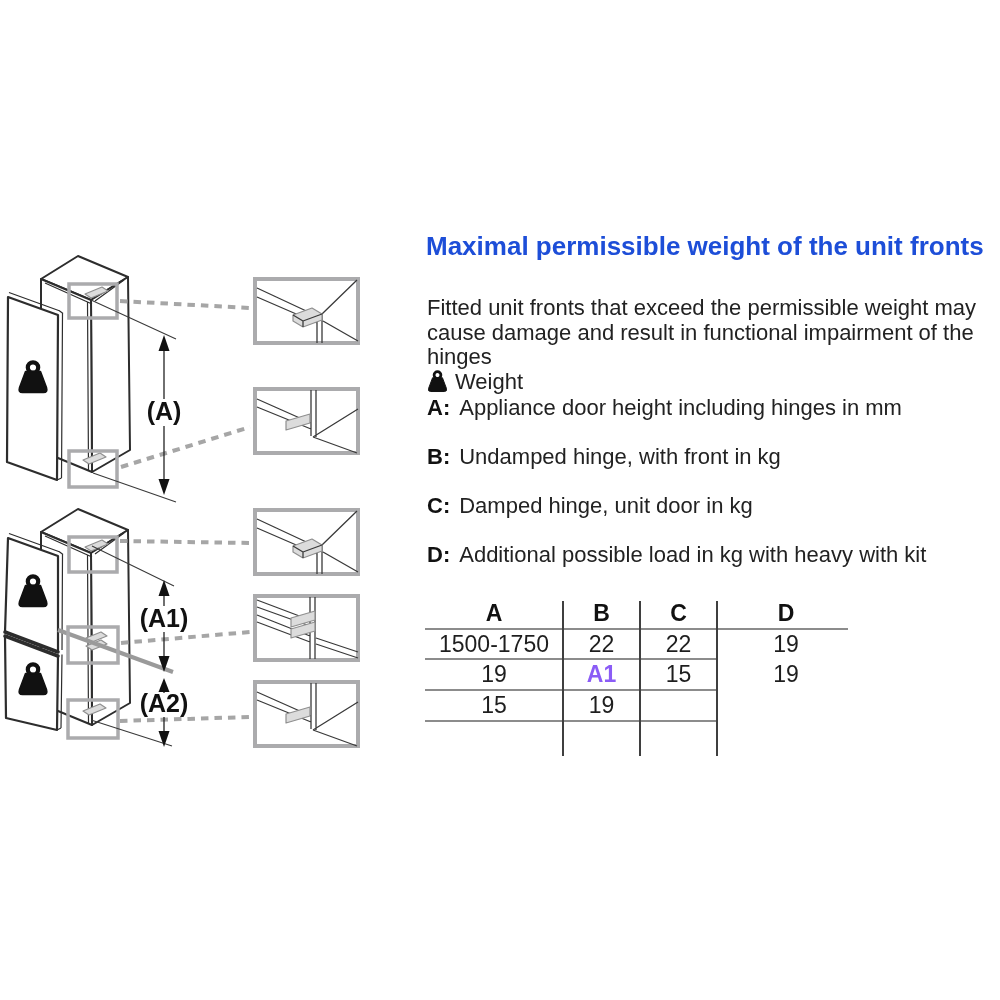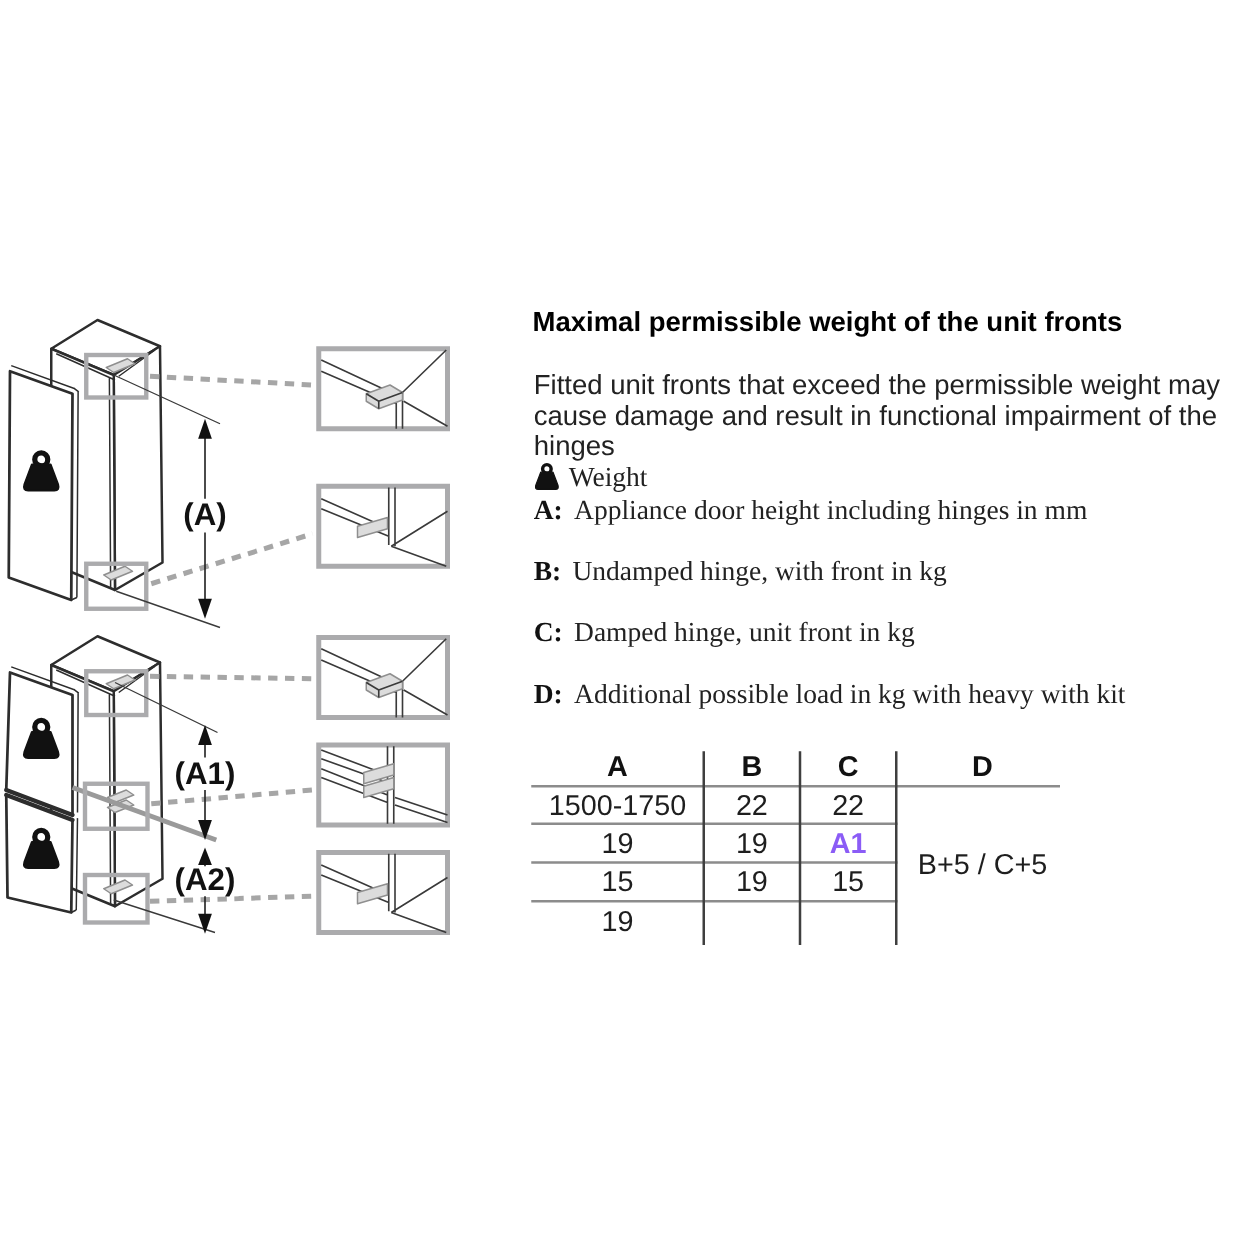--- a/index.html
+++ b/index.html
@@ -1,23 +1,23 @@
 <!DOCTYPE html>
 <html><head>
 <meta charset="utf-8">
 <style>
   html,body{margin:0;padding:0;}
   body{width:1000px;height:1000px;background:#ffffff;position:relative;overflow:hidden;
        font-family:"Liberation Sans",sans-serif;color:#1c1c1c;}
   .abs{position:absolute;}
 
   
-  .doc-title{left:426px;top:245px;font-size:22px;font-weight:bold;color:#000000;white-space:nowrap;}
+  .doc-title{left:426px;top:231px;font-size:26px;font-weight:bold;color:#1d4ed8;white-space:nowrap;}
   .doc-intro{left:427px;top:296px;width:585px;font-size:22px;line-height:24.5px;color:#222;}
-  .legend-row{left:427px;display:flex;align-items:center;gap:9px;font-size:22px;color:#222;white-space:nowrap;font-family:Liberation Serif, serif;}
+  .legend-row{left:427px;display:flex;align-items:center;gap:9px;font-size:22px;color:#222;white-space:nowrap;}
   .lg-key{font-weight:bold;color:#111;}
   .row-weight{top:369px;gap:7px;}
   .row-a{top:395px;}
   .row-b{top:444px;}
   .row-c{top:493px;}
   .row-d{top:542px;}
 
   
   .wtable{left:425px;top:597px;width:430px;height:162px;font-size:23px;color:#1e1e1e;}
   .wtable .grid{display:grid;grid-template-columns:138px 77px 77px 138px;
@@ -184,38 +184,37 @@
 <div class="abs legend-row row-a">
   <span class="lg-key">A:</span>
   <span>Appliance door height including hinges in mm</span>
 </div>
 <div class="abs legend-row row-b">
   <span class="lg-key">B:</span>
   <span>Undamped hinge, with front in kg</span>
 </div>
 <div class="abs legend-row row-c">
   <span class="lg-key">C:</span>
-  <span>Damped hinge, unit front in kg</span>
+  <span>Damped hinge, unit door in kg</span>
 </div>
 <div class="abs legend-row row-d">
   <span class="lg-key">D:</span>
   <span>Additional possible load in kg with heavy with kit</span>
 </div>
 
 <div class="abs wtable">
   <div class="grid">
     <div class="cell hd">A</div>
     <div class="cell hd">B</div>
     <div class="cell hd">C</div>
     <div class="cell hd">D</div>
 
     <div class="cell">1500-1750</div>
     <div class="cell">22</div>
     <div class="cell">22</div>
-    <div class="cell dcell">B+5 / C+5</div>
 
     <div class="cell">19</div>
     <div class="cell">19</div>
 
     <div class="cell rowhd">A1</div>
     <div class="cell">15</div>
     <div class="cell">19</div>
 
     <div class="cell">15</div>
     <div class="cell">19</div>

